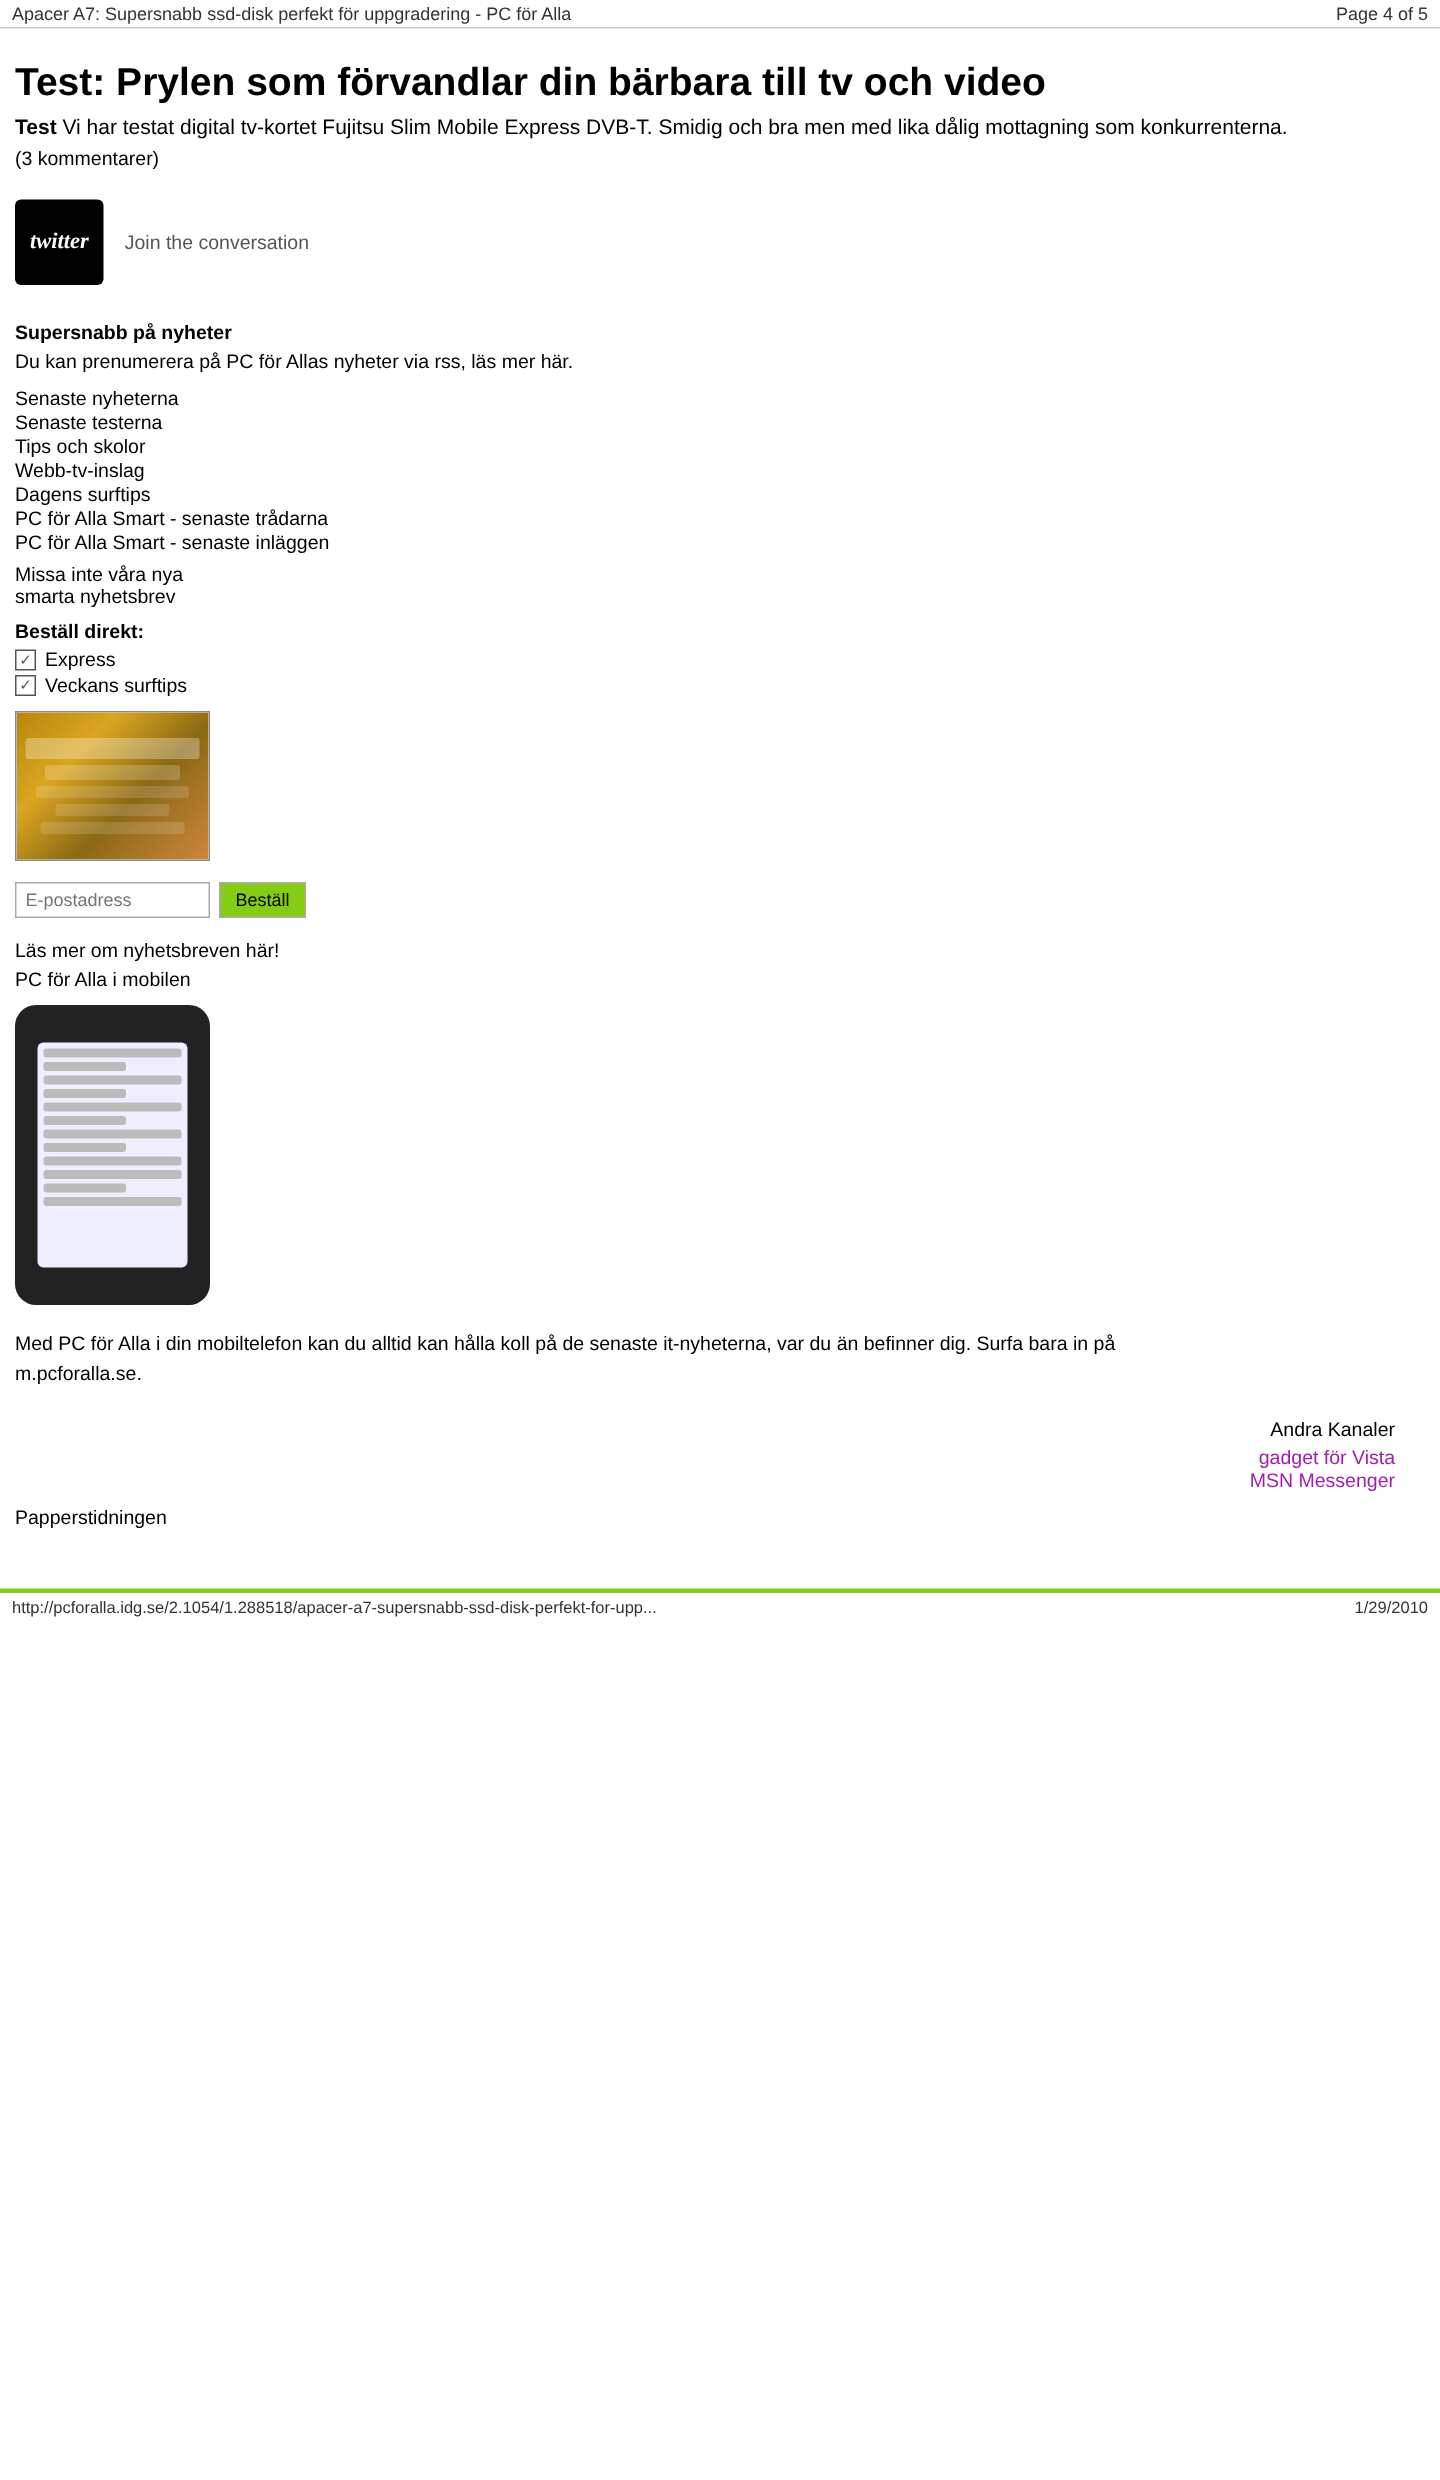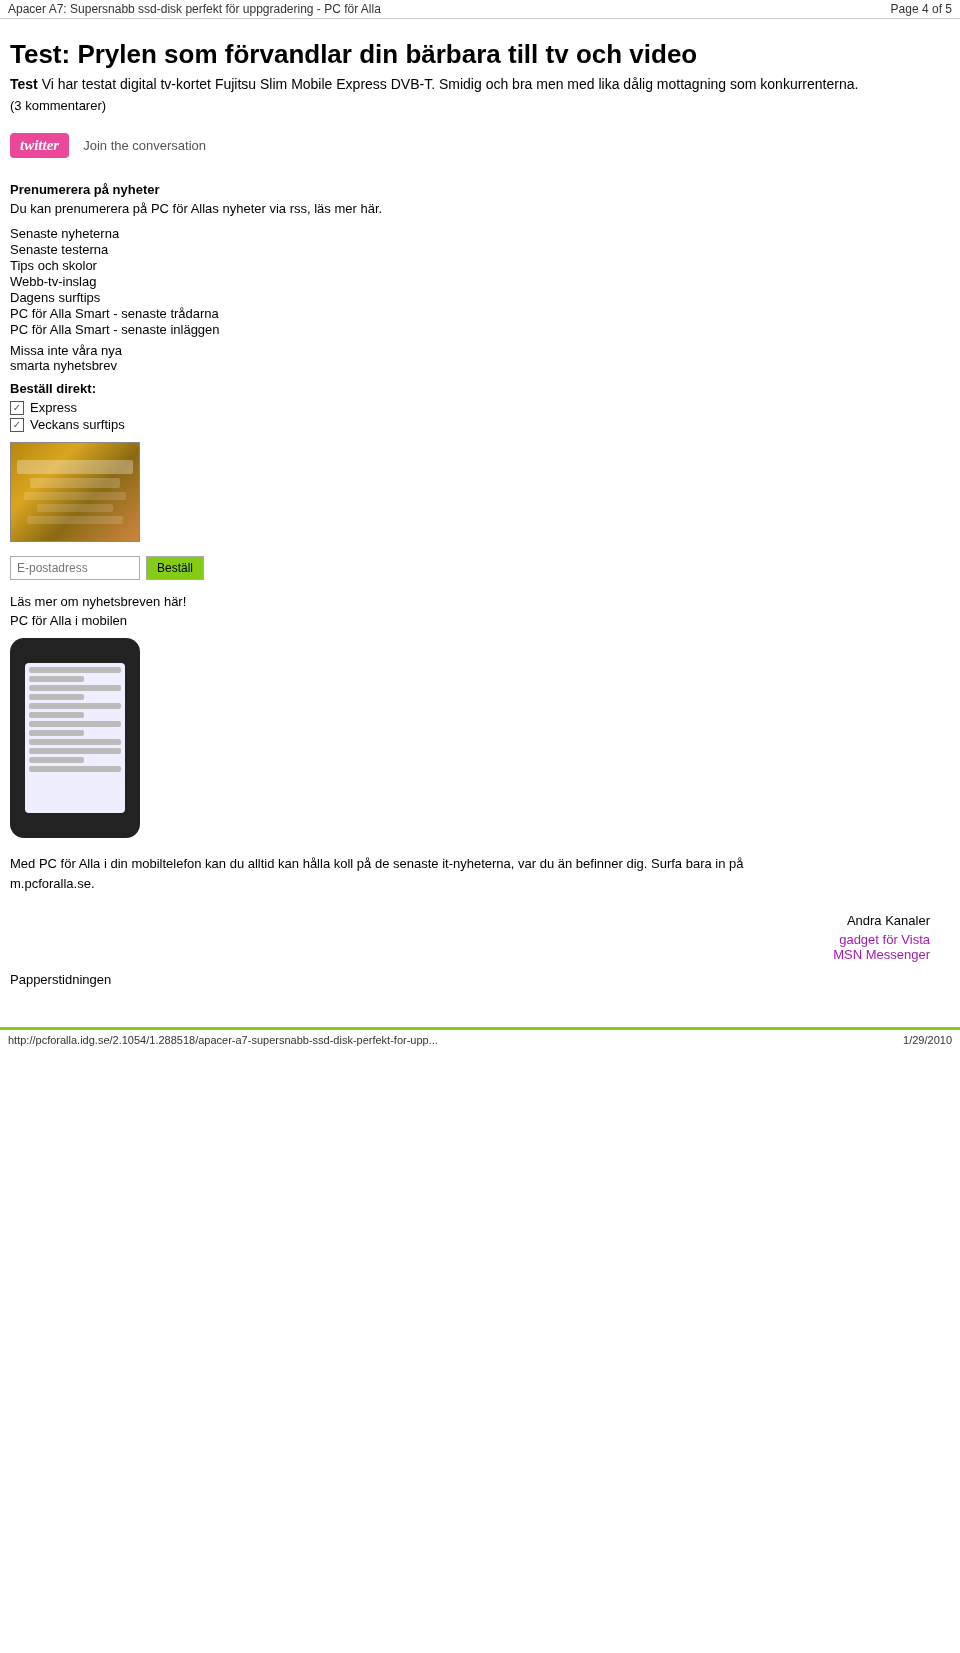--- a/index.html
+++ b/index.html
@@ -46,26 +46,26 @@
       color: #000;
       margin-bottom: 20px;
     }
     #twitter-section {
       display: flex;
       align-items: center;
       margin-bottom: 24px;
       gap: 14px;
     }
     #twitter-logo {
-      background: #ec4899;
+      background: #000000;
       color: #fff;
       font-size: 15px;
       font-weight: bold;
       font-style: italic;
-      padding: 4px 10px;
+      padding: 20px 10px;
       border-radius: 4px;
       font-family: Georgia, serif;
     }
     #join-conversation {
       font-size: 13px;
       color: #555;
     }
     #newsletter-section {
       margin-bottom: 20px;
     }
@@ -258,21 +258,21 @@
   </p>
 
   <p id="comments">(3 kommentarer)</p>
 
   <div id="twitter-section">
     <div id="twitter-logo">twitter</div>
     <span id="join-conversation">Join the conversation</span>
   </div>
 
   <div id="newsletter-section">
-    <div id="newsletter-title">Prenumerera på nyheter</div>
+    <div id="newsletter-title">Supersnabb på nyheter</div>
     <div id="newsletter-desc">Du kan prenumerera på PC för Allas nyheter via rss, läs mer här.</div>
 
     <a class="nav-link" href="#">Senaste nyheterna</a>
     <a class="nav-link" href="#">Senaste testerna</a>
     <a class="nav-link" href="#">Tips och skolor</a>
     <a class="nav-link" href="#">Webb-tv-inslag</a>
     <a class="nav-link" href="#">Dagens surftips</a>
     <a class="nav-link" href="#">PC för Alla Smart - senaste trådarna</a>
     <a class="nav-link" href="#">PC för Alla Smart - senaste inläggen</a>
 

